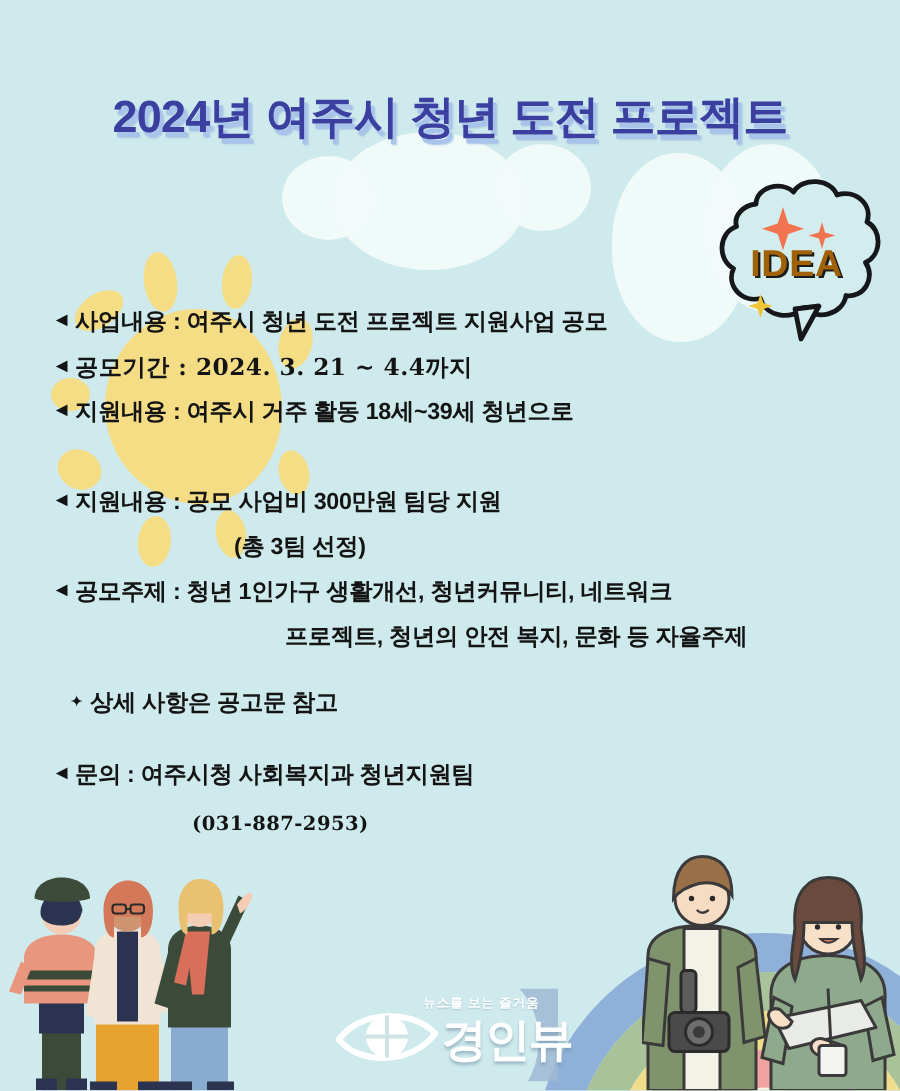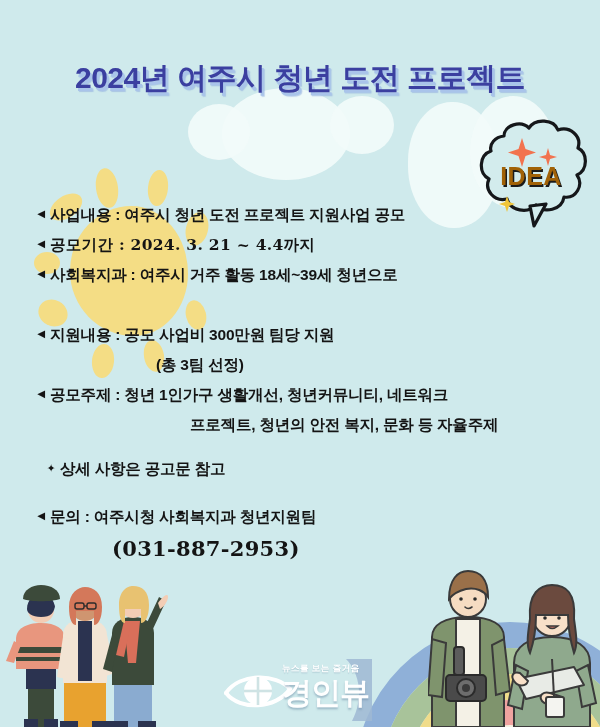--- a/index.html
+++ b/index.html
@@ -138,21 +138,21 @@
   .ln-5 { margin-left:32px; }
   .ln-6 { margin-left:32px;align-items:center; }
   .ln-7 { margin-left:32px; }
   .ln-8 { margin-left:32px;gap:44px; }
   .ln-9 { margin-left:42px; margin-top:14px; }
   .ln-10 { margin-left:32px; margin-top:18px; }
   .ln-11 { margin-left:32px; }
   .indent-2 .txt { margin-left:86px; }
   .indent-3 .txt { margin-left:106px; }
   .indent-4 .txt { margin-left:96px; }
-  .phone-line .txt { margin-left:62px; font-size:21px; }
+  .phone-line .txt { margin-left:78px; font-size:13px; }
   .phone-line { height:34px; line-height:34px; }
 
   
   .people-left  { position:absolute; left:2px;   bottom:0; width:166px; height:150px; }
   .people-right { position:absolute; right:0px;  bottom:0; width:172px; height:160px; }
   .people-left svg, .people-right svg { display:block; width:100%; height:100%; }
 
   
   .logo {
     position:absolute;
@@ -167,20 +167,21 @@
     font-size:8.5px;
     font-weight:bold;
     color:#ffffff;
     letter-spacing:.5px;
     text-shadow:0 1px 1px rgba(120,150,170,.45);
   }
   .logo-name {
     position:absolute;
     left:58px; top:14px;
     width:112px;
+    text-align:center;
     font-size:30px;
     font-weight:bold;
     color:#ffffff;
     letter-spacing:-1px;
     text-shadow:0 2px 2px rgba(110,140,165,.5);
     font-family:Liberation Mono, monospace;
   }
   .logo-swoosh { position:absolute; left:118px; top:0; width:30px; height:62px; }
 </style>
 </head>
@@ -249,21 +250,21 @@
       <span class="txt">사업내용 :   여주시  청년  도전  프로젝트  지원사업  공모</span>
     </div>
 
     <div class="line ln-2">
       <span class="bullet">◄</span>
       <span class="txt num">공모기간 :  2024. 3. 21 ~ 4.4까지</span>
     </div>
 
     <div class="line ln-3">
       <span class="bullet">◄</span>
-      <span class="txt">사회복지과 : 여주시  거주  활동  18세~39세  청년으로</span>
+      <span class="txt">지원내용 : 여주시  거주  활동  18세~39세  청년으로</span>
     </div>
 
     <div class="line ln-4 indent-2">
       <span class="bullet blank">◄</span>
     </div>
 
     <div class="line ln-5">
       <span class="bullet">◄</span>
       <span class="txt">지원내용 : 공모  사업비  300만원  팀당  지원</span>
     </div>

